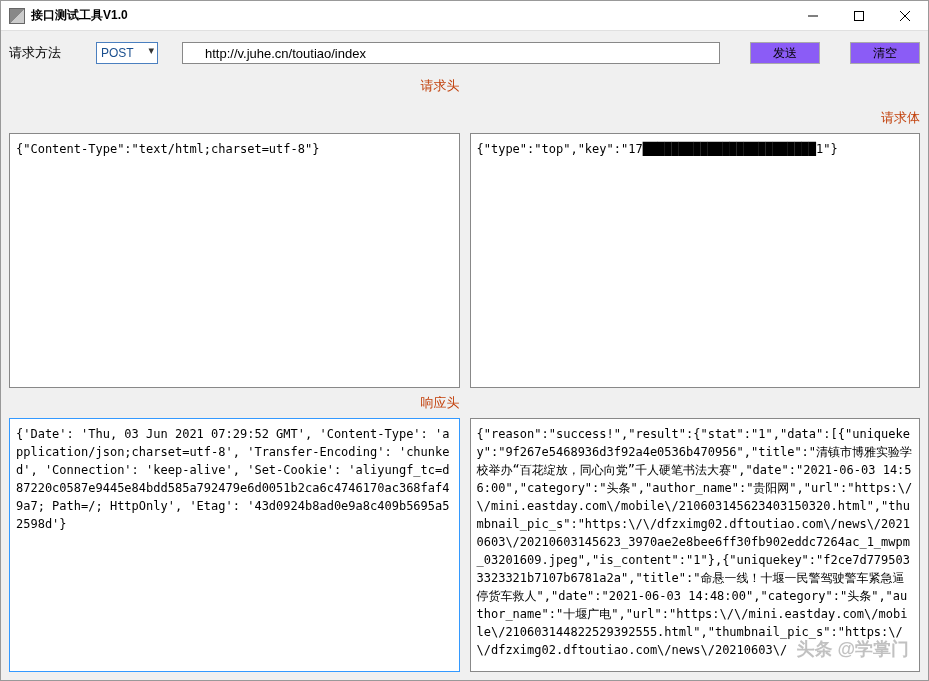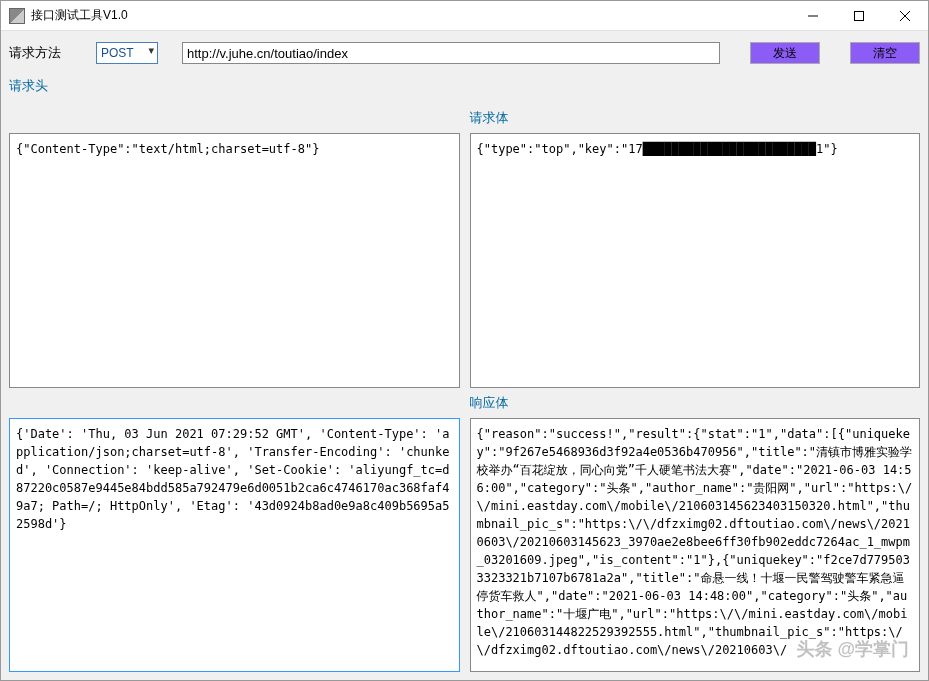--- a/index.html
+++ b/index.html
@@ -1,36 +1,36 @@
 <!DOCTYPE html>
 <html><head>
   <meta charset="utf-8">
   <style>
     * { box-sizing: border-box; margin: 0; padding: 0; }
     body { font-family: "Microsoft YaHei", Arial, sans-serif; font-size: 12px; background: #f0f0f0; width: 929px; height: 681px; overflow: hidden; }
     
     .window { width: 929px; height: 681px; background: #f0f0f0; border: 1px solid #999; display: flex; flex-direction: column; }
     
-    .titlebar { height: 30px; background: #fff; display: flex; align-items: center; padding: 0 0 0 8px; border-bottom: 1px solid #e0e0e0; }
+    .titlebar { height: 30px; background: #fff; display: flex; align-items: center; padding: 0 0 0 8px; border-bottom: 1px solid #e0e0e0; font-weight: bold; }
     .titlebar-icon { width: 16px; height: 16px; background: linear-gradient(135deg, #888 50%, #ccc 50%); border: 1px solid #666; margin-right: 6px; }
     .titlebar-text { flex: 1; font-size: 12px; color: #000; }
     .win-controls { display: flex; height: 100%; }
     .win-btn { width: 46px; height: 100%; display: flex; align-items: center; justify-content: center; font-size: 12px; cursor: pointer; }
     
     .toolbar { height: 32px; display: flex; align-items: center; gap: 24px; padding: 0 8px; margin-top: 6px; }
     .label-method { font-size: 13px; color: #000; }
     .method-select { width: 62px; height: 22px; border: 1px solid #4a7fbf; background: #fff; color: #1a4f8f; font-size: 12px; padding: 0 18px 0 4px; appearance: none; position: relative; }
     .select-wrap { position: relative; padding-left: 11px; }
     .select-wrap::after { content: "▾"; position: absolute; right: 4px; top: 2px; font-size: 11px; color: #333; pointer-events: none; }
-    .url-input { flex: 1; height: 22px; border: 1px solid #888; background: #fff; padding: 0 4px; font-size: 13px; color: #000; }
+    .url-input { flex: 1; height: 22px; border: 1px solid #888; background: #fff; padding: 0 22px; font-size: 13px; color: #000; }
     .btn { width: 70px; height: 22px; border: 1px solid #aaa; background: #8b5cf6; font-size: 12px; cursor: pointer; margin-left: 6px; }
     
     .content { flex: 1; display: grid; grid-template-columns: 1fr 1fr; grid-template-rows: auto 1fr auto 1fr; gap: 4px 10px; padding: 6px 8px 8px 8px; overflow: hidden; }
     
-    .section-label { font-size: 13px; color: #0369a1; padding: 2px 0; }
+    .section-label { font-size: 13px; color: #c2410c; padding: 2px 0; text-align: right; }
     .textbox { border: 1px solid #888; background: #fff; padding: 6px; font-size: 12px; font-family: "SimSun", "Microsoft YaHei", monospace; color: #000; overflow: auto; line-height: 1.5; word-break: break-all; white-space: pre-wrap; resize: none; width: 100%; }
     .textbox.selected { border: 1px solid #3399ff; }
     
     .req-header-box { grid-column: 1; grid-row: 2; }
     .req-body-box { grid-column: 2; grid-row: 2; }
     .resp-header-box { grid-column: 1; grid-row: 4; }
     .resp-body-box { grid-column: 2; grid-row: 4; }
     
     .lbl-reqh { grid-column: 1; grid-row: 1; }
     .lbl-reqb { grid-column: 2; grid-row: 1; margin-top: 32px; }
@@ -76,20 +76,20 @@
     <button class="btn">清空</button>
   </div>
 
   <div class="content">
     <div class="section-label lbl-reqh">请求头</div>
     <div class="section-label lbl-reqb">请求体</div>
 
     <textarea class="textbox req-header-box" style="">{"Content-Type":"text/html;charset=utf-8"}</textarea>
     <textarea class="textbox req-body-box" style="">{"type":"top","key":"17████████████████████████1"}</textarea>
 
-    <div class="section-label lbl-respb">响应体</div>
+    <div class="section-label lbl-resph">响应头</div>
 
     <textarea class="textbox selected resp-header-box" style="">{'Date': 'Thu, 03 Jun 2021 07:29:52 GMT', 'Content-Type': 'application/json;charset=utf-8', 'Transfer-Encoding': 'chunked', 'Connection': 'keep-alive', 'Set-Cookie': 'aliyungf_tc=d87220c0587e9445e84bdd585a792479e6d0051b2ca6c4746170ac368faf49a7; Path=/; HttpOnly', 'Etag': '43d0924b8ad0e9a8c409b5695a52598d'}</textarea>
     <textarea class="textbox resp-body-box" style="">{"reason":"success!","result":{"stat":"1","data":[{"uniquekey":"9f267e5468936d3f92a4e0536b470956","title":"清镇市博雅实验学校举办“百花绽放，同心向党”千人硬笔书法大赛","date":"2021-06-03 14:56:00","category":"头条","author_name":"贵阳网","url":"https:\/\/mini.eastday.com\/mobile\/210603145623403150320.html","thumbnail_pic_s":"https:\/\/dfzximg02.dftoutiao.com\/news\/20210603\/20210603145623_3970ae2e8bee6ff30fb902eddc7264ac_1_mwpm_03201609.jpeg","is_content":"1"},{"uniquekey":"f2ce7d7795033323321b7107b6781a2a","title":"命悬一线！十堰一民警驾驶警车紧急逼停货车救人","date":"2021-06-03 14:48:00","category":"头条","author_name":"十堰广电","url":"https:\/\/mini.eastday.com\/mobile\/210603144822529392555.html","thumbnail_pic_s":"https:\/\/dfzximg02.dftoutiao.com\/news\/20210603\/</textarea>
   </div>
 </div>
 
 <div class="watermark">头条 @学掌门</div>
 
 </body></html>

